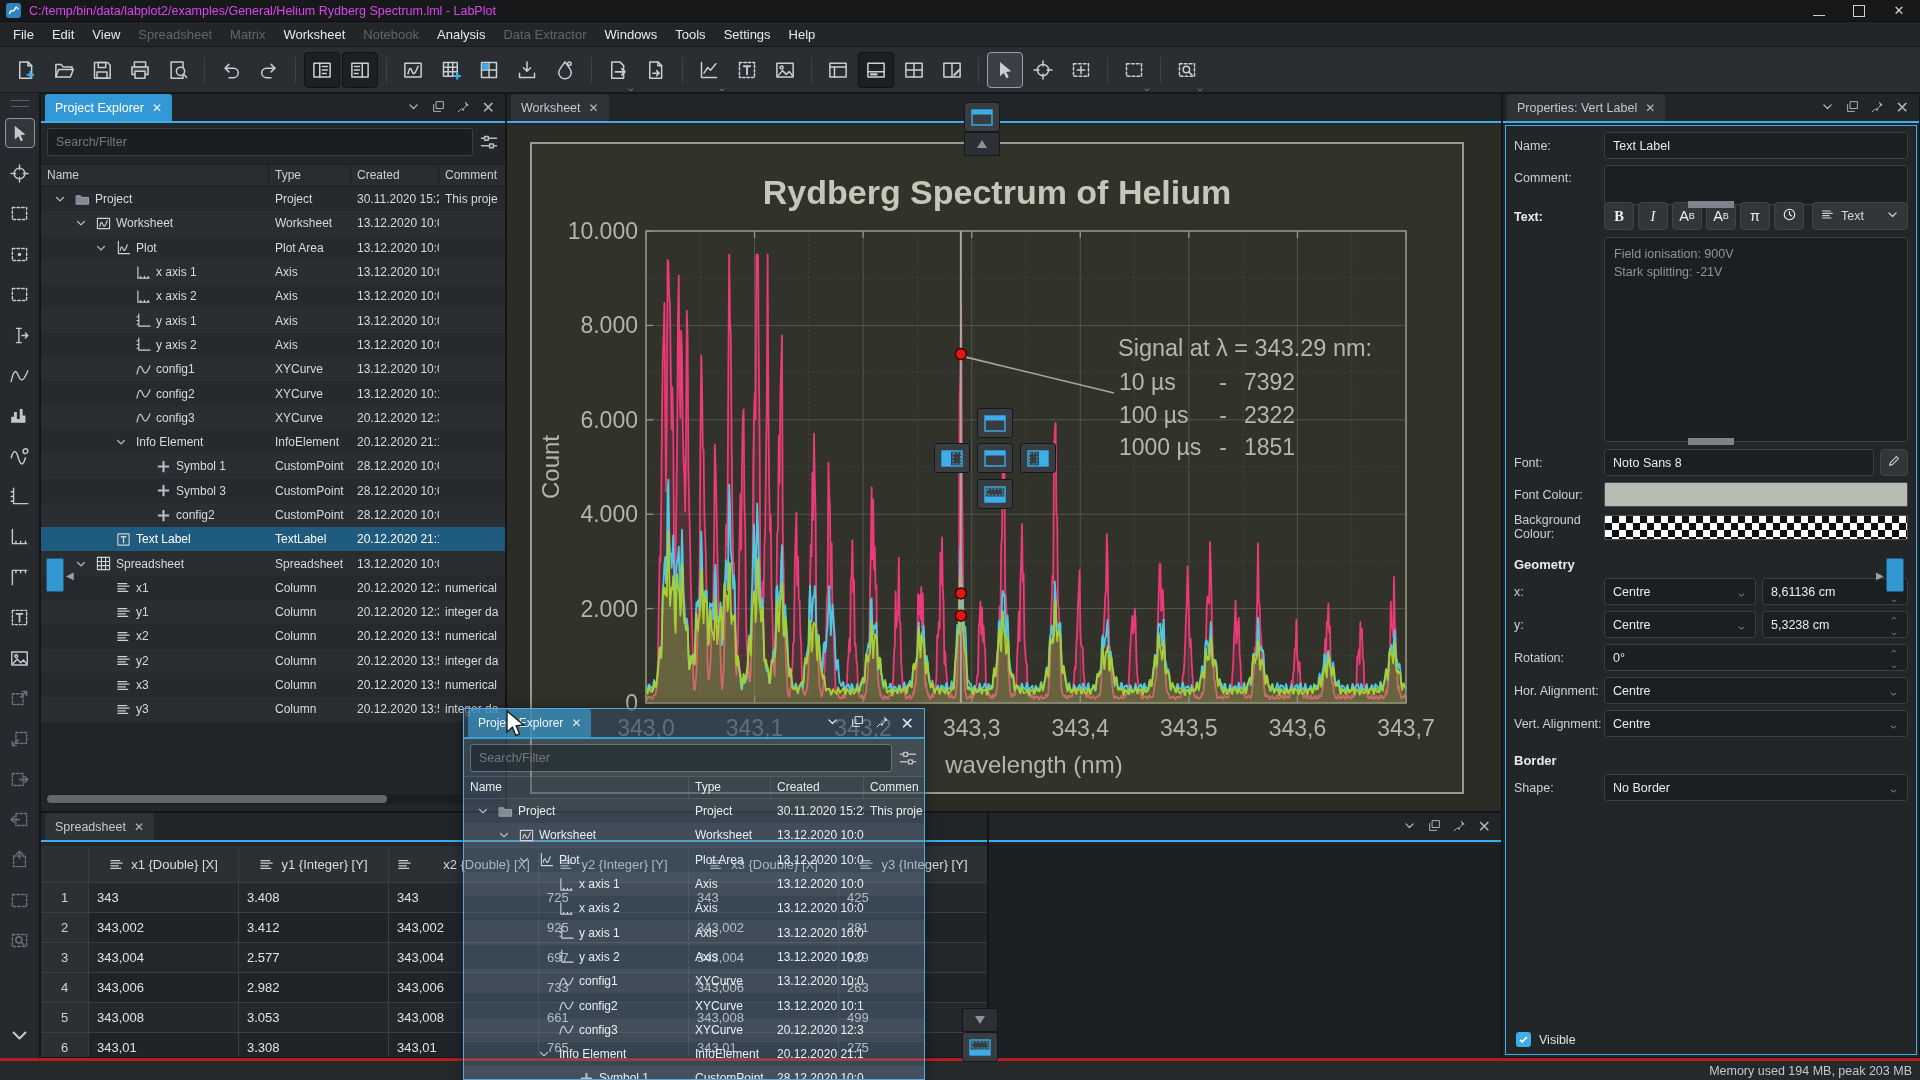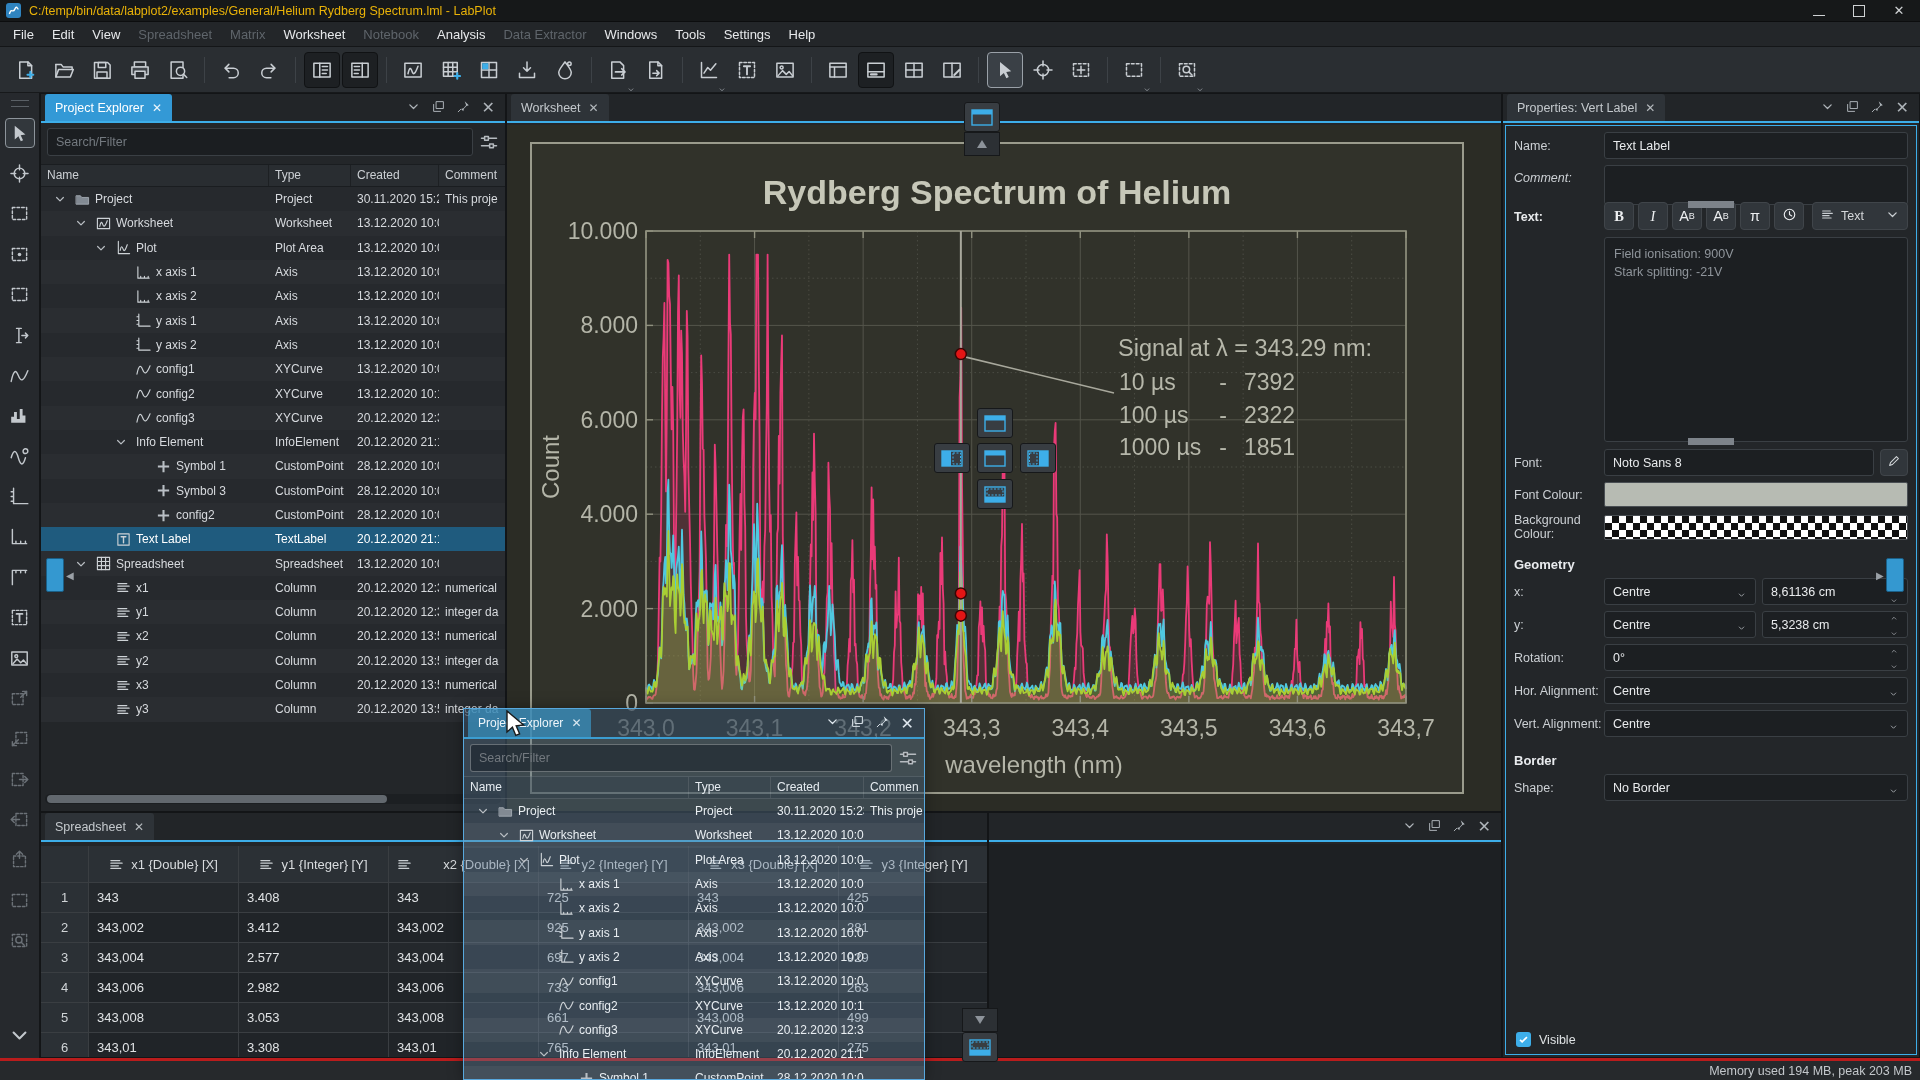--- a/index.html
+++ b/index.html
@@ -5,21 +5,21 @@
   html,body{margin:0;padding:0;background:#000;}
   *{box-sizing:border-box;}
   .app{position:relative;width:1920px;height:1080px;overflow:hidden;background:#1e2124;
        font-family:"Liberation Sans","DejaVu Sans",sans-serif;color:#d4d7da;}
   
   .titlebar{position:absolute;left:0;top:0;width:1920px;height:22px;background:#161819;
             display:flex;align-items:center;padding:0 6px;border-bottom:1px solid #0c0d0e;}
   .titlebar .appicon{width:15px;height:15px;border-radius:3px;background:#2f84c0;margin-right:8px;
             display:flex;align-items:center;justify-content:center;flex:none;}
   .titlebar .appicon svg{width:11px;height:11px;stroke:#fff;fill:none;stroke-width:2;}
-  .titlebar .t-text{font-size:12.5px;color:#eab308;}
+  .titlebar .t-text{font-size:12.5px;color:#d946ef;}
   .winbtns{margin-left:auto;display:flex;align-items:center;gap:26px;padding-right:8px;}
   .winbtn{width:14px;height:14px;position:relative;color:#cfd2d4;font-size:13px;line-height:14px;text-align:center;}
   .winbtn.min::after{content:"";position:absolute;left:1px;right:1px;bottom:2px;border-bottom:1.6px solid #cfd2d4;}
   .winbtn.max::after{content:"";position:absolute;left:1px;top:1px;right:1px;bottom:1px;border:1.4px solid #cfd2d4;}
   
   .menubar{position:absolute;left:0;top:22px;width:1920px;height:25px;background:#232629;
            display:flex;align-items:center;padding-left:4px;border-bottom:1px solid #141618;}
   .menu-item{padding:0 9px;font-size:13px;height:25px;display:flex;align-items:center;color:#e7e9eb;}
   .menu-item.disabled{color:#5f656b;}
   
@@ -1064,21 +1064,21 @@
       </div>
     </div>
     <div class="prop-content">
       <div class="prow">
           <span class="lbl">Name:</span>
         <div class="ctl">
             <span>Text Label</span>
           </div>
         </div>
       <div class="prow" style="align-items:flex-start;">
-          <span class="lbl" style="margin-top:6px;font-style:italic;">Comment:</span>
+          <span class="lbl" style="margin-top:6px;">Comment:</span>
         <div class="ctl" style="height:40px;">
             <span></span>
           </div>
         </div>
       <div class="grip"></div>
       <div class="prow" style="margin-top:2px;">
           <span class="lbl bold">Text:</span>
         </div>
       <div class="texttools" style="margin-top:-22px;">
         <div class="tt-btn" style="font-weight:bold;font-family:'Liberation Serif',serif;">B</div>

